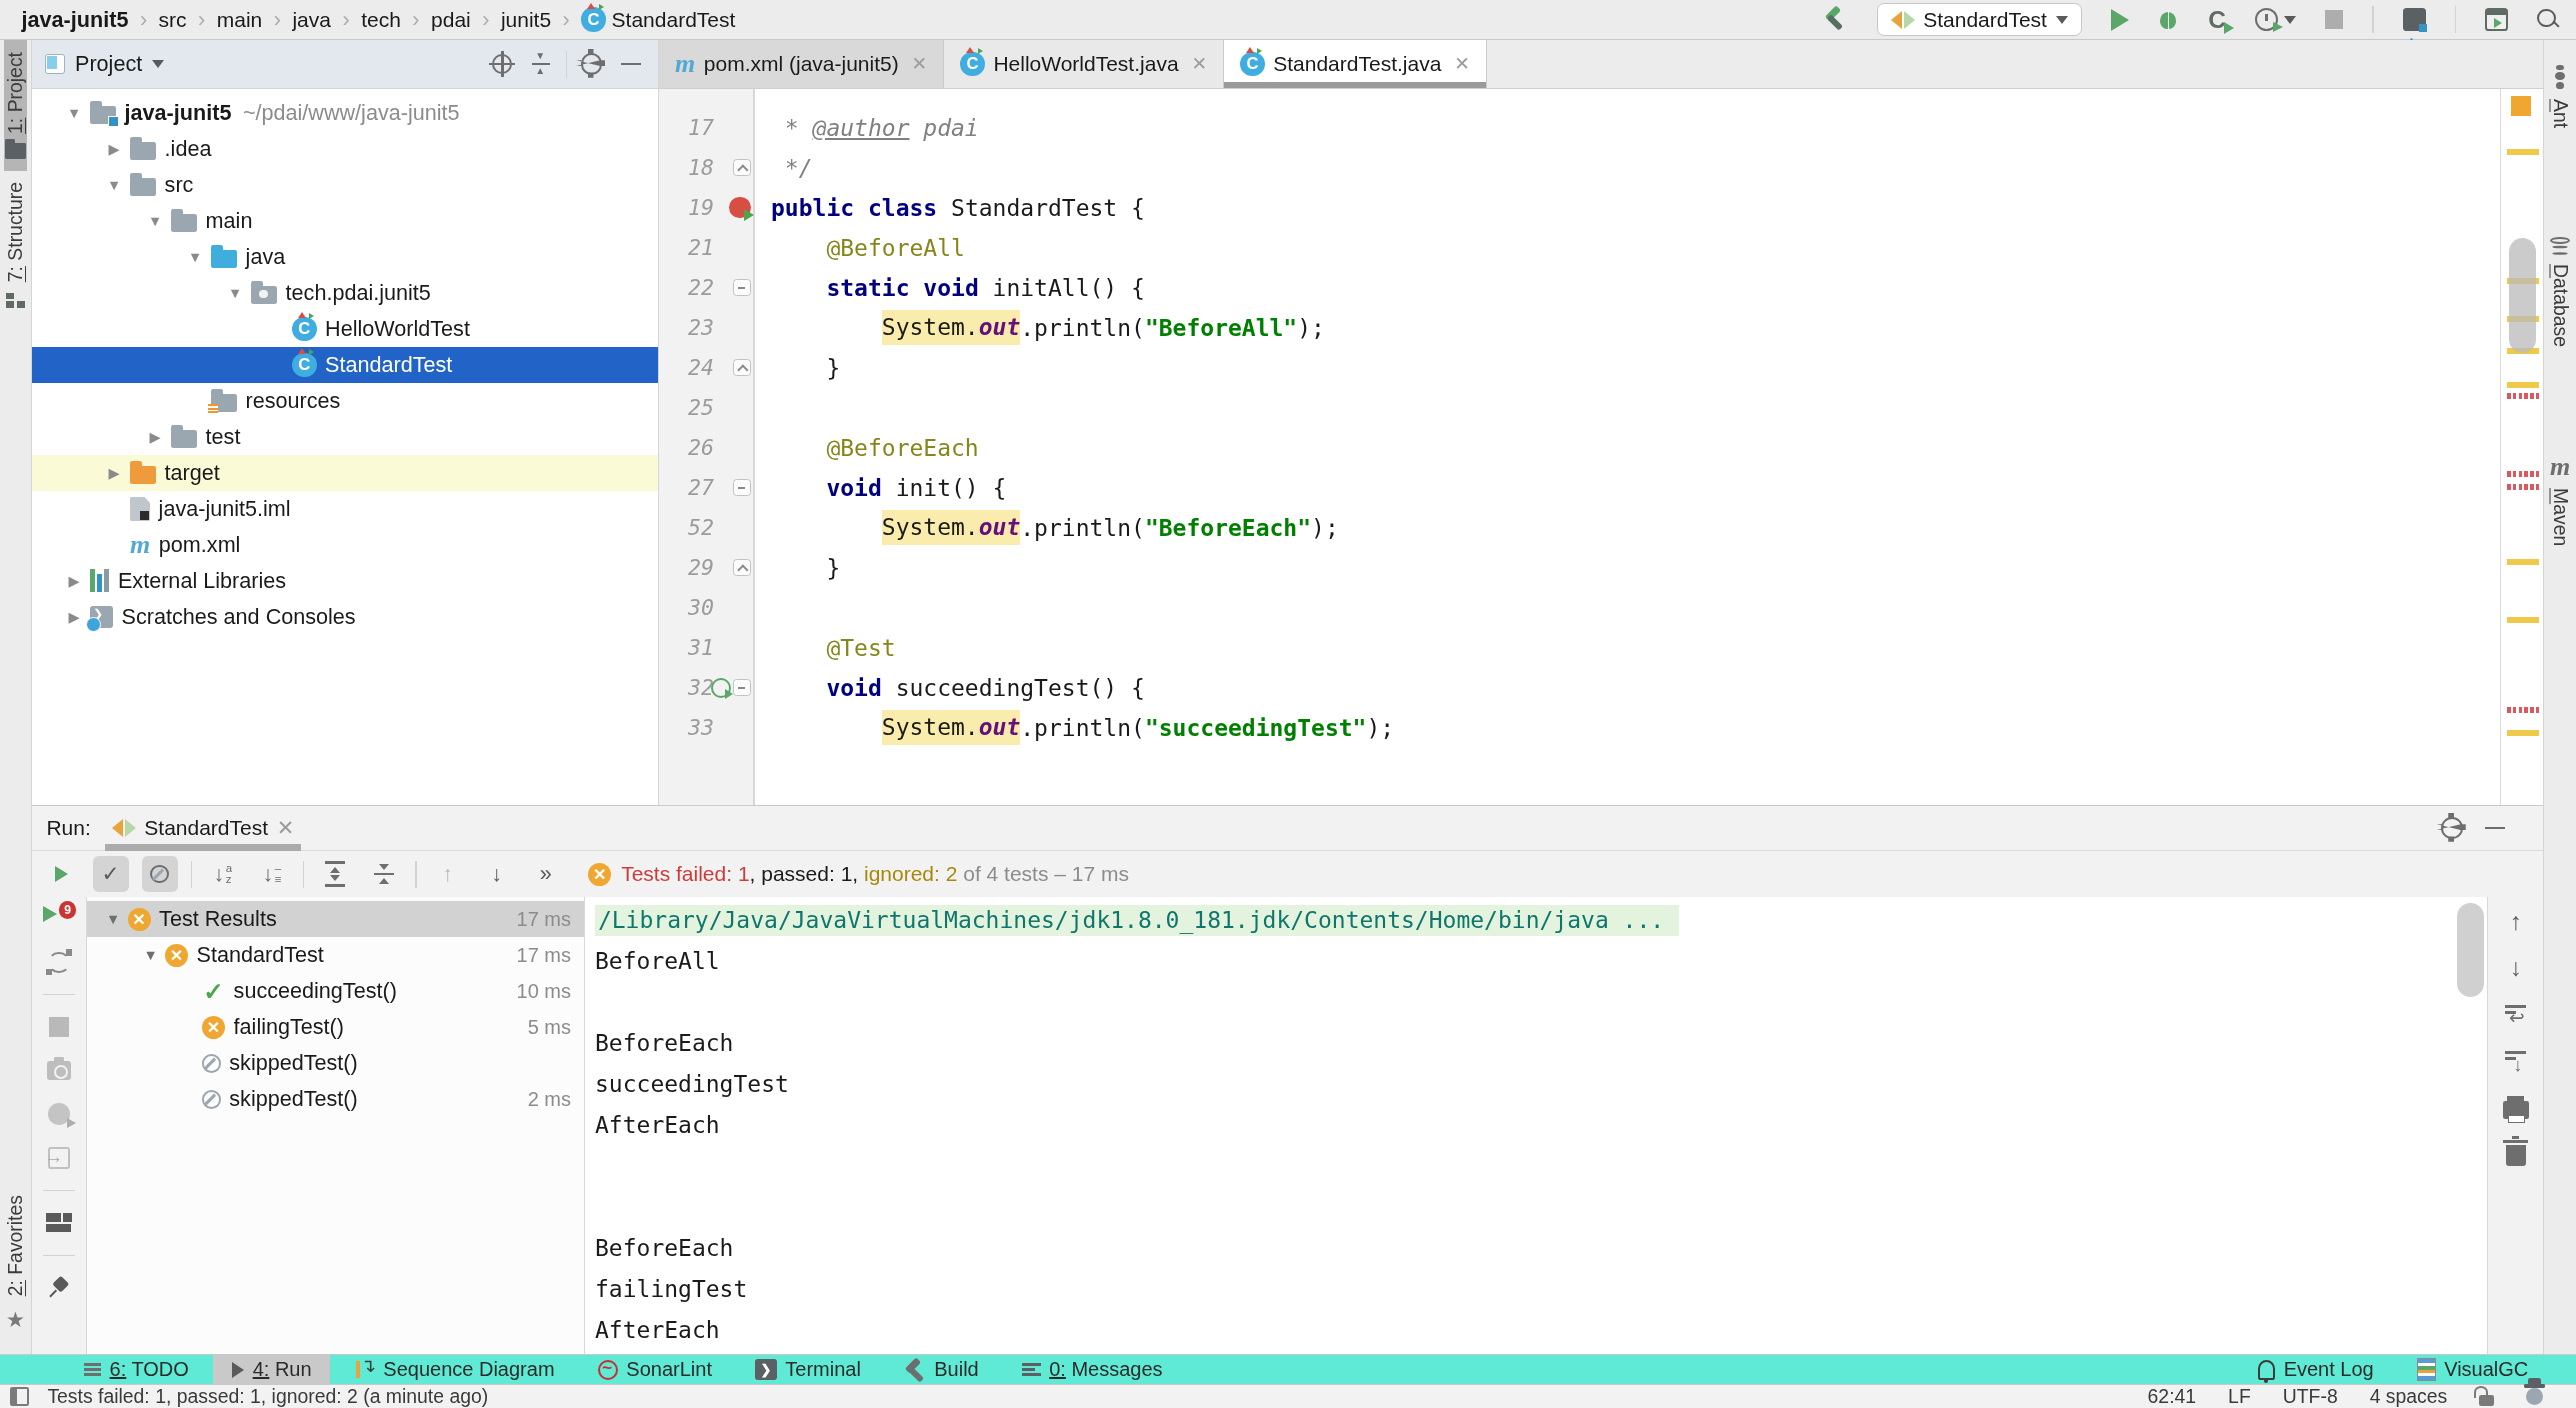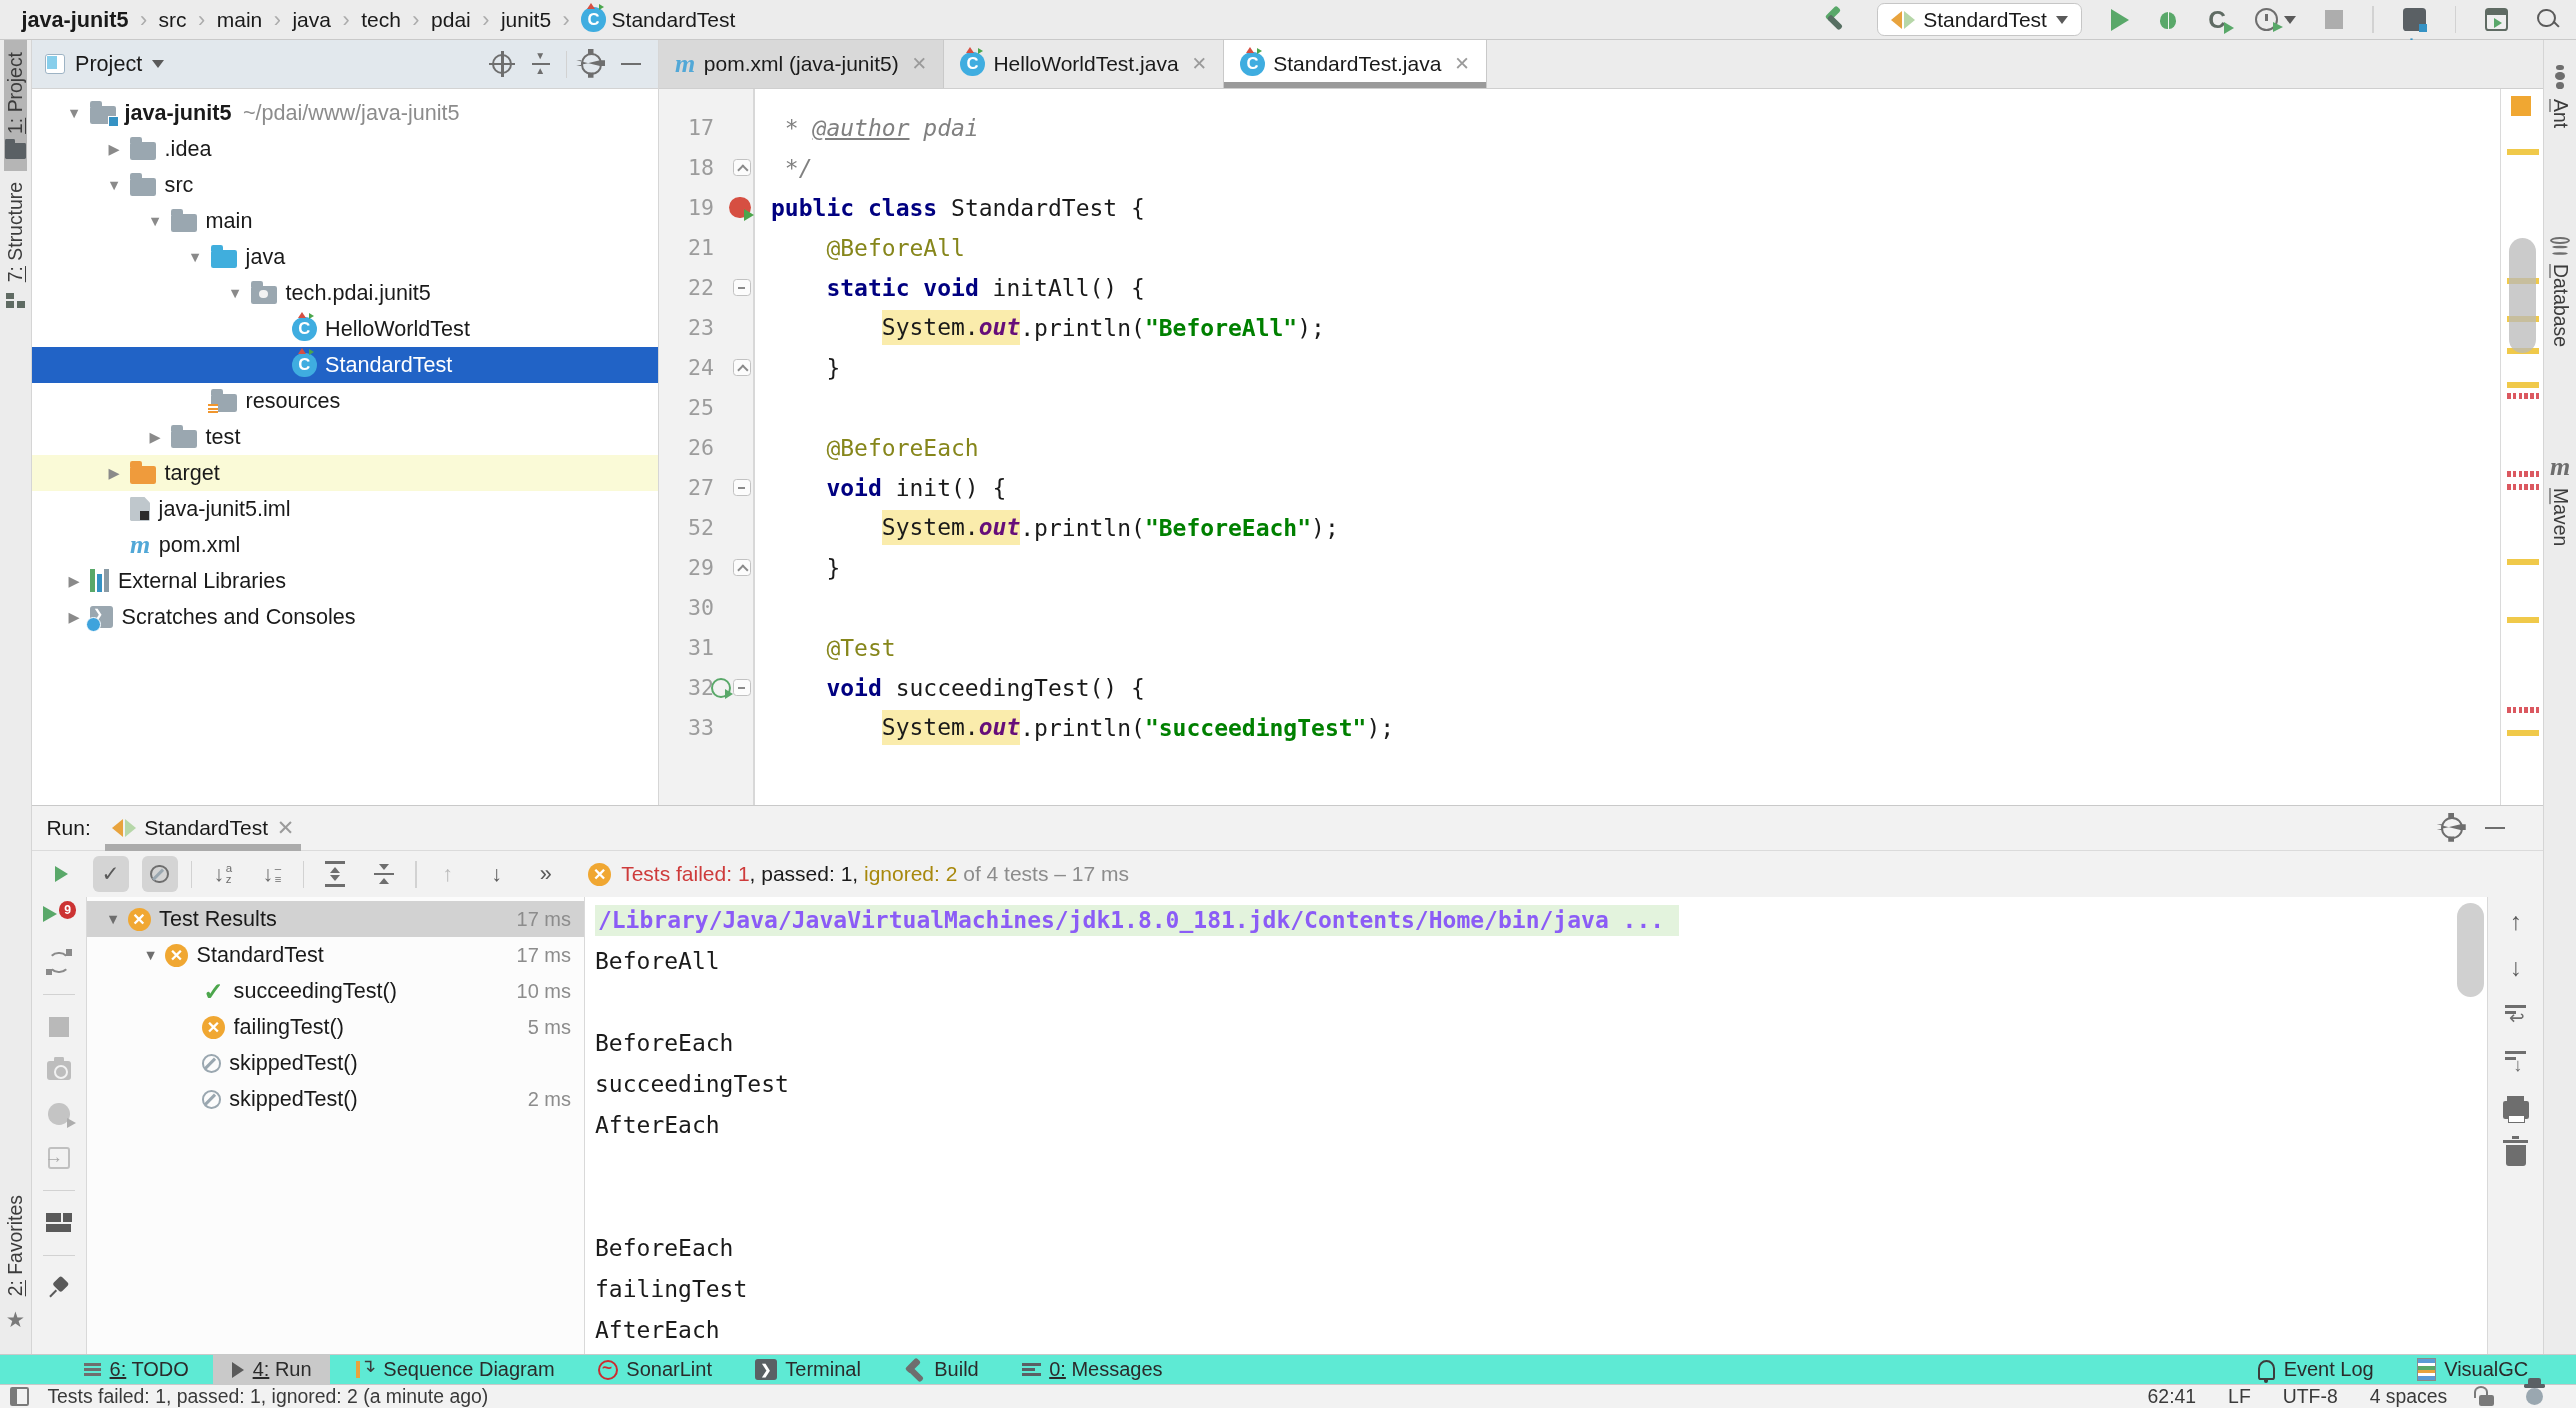--- a/index.html
+++ b/index.html
@@ -116,21 +116,21 @@
   .etab{display:flex;align-items:center;gap:8.6px;padding:0 16px;border-right:0.7px solid #C9C9C9;position:relative;font-size:21px;}
   .etab.t1{background:#D9D9D9;}
   .etab.t2{background:#E9E9E9;}
   .etab.active{background:#FFF;}
   .etab.active::after{content:'';position:absolute;left:0;right:0;bottom:0;height:6.5px;background:#9A9A9A;}
   .etab .x{color:#9B9B9B;font-size:18.7px;margin-left:4.3px;}
   .ebody{flex:1;display:flex;min-height:0;}
   .codewrap{flex:1;position:relative;overflow:hidden;background:linear-gradient(to right,#F2F2F2 0 94px,#D8D8D8 94px 96px,#FFF 96px);font-family:"DejaVu Sans Mono", monospace;font-size:23px;}
   .lines{position:absolute;left:0;top:18.7px;right:0;}
   .cline{height:40px;display:flex;align-items:center;}
-  .cline .ln{width:55px;text-align:right;color:#9C9C9C;font-size:21.6px;flex:none;}
+  .cline .ln{width:55px;text-align:right;color:#9C9C9C;font-size:21.6px;flex:none;font-style:italic;}
   .cline .foldc{width:41px;flex:none;display:flex;align-items:center;justify-content:flex-end;gap:2.9px;padding-right:4.3px;position:relative;}
   .cline .codetxt{white-space:pre;padding-left:16px;color:#1A1A1A;}
   .fm{width:17.3px;height:17.3px;border:1.4px solid #C2C2C2;border-radius:3.6px;background:#FCFCFC;position:relative;flex:none;}
   .fm.up::after{content:'';position:absolute;left:4.3px;top:5.8px;width:5.8px;height:5.8px;border-left:2.2px solid #8A8A8A;border-top:2.2px solid #8A8A8A;transform:rotate(45deg);}
   .fm.start::after{content:'';position:absolute;left:3.6px;top:6.5px;width:7.2px;height:2.2px;background:#8A8A8A;}
   .g-runclass{position:relative;width:21.6px;height:21.6px;border-radius:50%;background:#D64F42;flex:none;}
   .g-runclass::after{content:'';position:absolute;right:-2.9px;bottom:-2.9px;width:0;height:0;border-top:6.5px solid transparent;border-bottom:6.5px solid transparent;border-left:10.8px solid #4CA64C;}
   .g-pass{position:relative;width:20px;height:20px;border:2.2px solid #59A869;border-radius:50%;flex:none;}
   .g-pass::after{content:'';position:absolute;right:-4.3px;bottom:-3.6px;width:0;height:0;border-top:5px solid transparent;border-bottom:5px solid transparent;border-left:8.6px solid #59A869;}
   
@@ -200,21 +200,21 @@
   .pin-ic::after{content:'';position:absolute;left:4.3px;top:13px;width:2.2px;height:9.4px;background:#5A5A5A;transform:rotate(45deg);}
   .rp-tree{width:498px;flex:none;background:#FCFCFC;border-right:1.4px solid #D9D9D9;padding-top:4.3px;font-size:21.6px;overflow:hidden;}
   .rrow{height:36px;display:flex;align-items:center;padding-right:13px;}
   .rrow.sel{background:#D2D2D2;}
   .rrow .arrow{width:29px;text-align:center;font-size:14.4px;color:#6E6E6E;flex:none;}
   .rrow .lab{margin-left:8.6px;flex:1;white-space:nowrap;overflow:hidden;}
   .rrow .time{color:#8C8C8C;font-size:20px;}
   .console{flex:1;background:#FFF;position:relative;font-family:"DejaVu Sans Mono", monospace;font-size:23px;overflow:hidden;padding:2.9px 0 0 10px;}
   .conline{height:41px;display:flex;align-items:center;white-space:pre;color:#1A1A1A;}
   .conline .seg{display:inline-block;}
-  .conline.hl .seg{background:#E3F3DD;color:#8b5cf6;font-weight:bold;padding:2.9px 14.4px 2.9px 2.9px;}
+  .conline.hl .seg{background:#E3F3DD;color:#0f766e;font-weight:normal;padding:2.9px 14.4px 2.9px 2.9px;}
   .con-sb{position:absolute;right:2.9px;top:5.8px;width:27px;height:94px;border-radius:13.7px;background:#C4C4C4;opacity:.8;}
   .rp-ctool{width:56px;flex:none;border-left:1.4px solid #D9D9D9;display:flex;flex-direction:column;align-items:center;padding-top:8.6px;gap:14.4px;color:#5A5A5A;font-size:24.5px;}
   .ct-ic{width:32px;height:32px;display:flex;align-items:center;justify-content:center;}
   .wrap-ic,.scrollend-ic{display:flex;flex-direction:column;gap:2.9px;}
   .wrap-ic i,.scrollend-ic i{width:21.6px;height:2.9px;background:#6E6E6E;display:block;}
   .wrap-ic .short{width:11.5px;}
   .wrap-ic .curve{position:relative;width:21.6px;height:7.2px;}
   .wrap-ic .curve::after{content:'↩';position:absolute;left:4.3px;top:-10px;font-size:18.7px;color:#6E6E6E;}
   .scrollend-ic .curve::after{content:'↓';position:absolute;left:8.6px;top:-8.6px;font-size:18.7px;color:#6E6E6E;}
   .scrollend-ic .curve{position:relative;width:21.6px;height:7.2px;}

